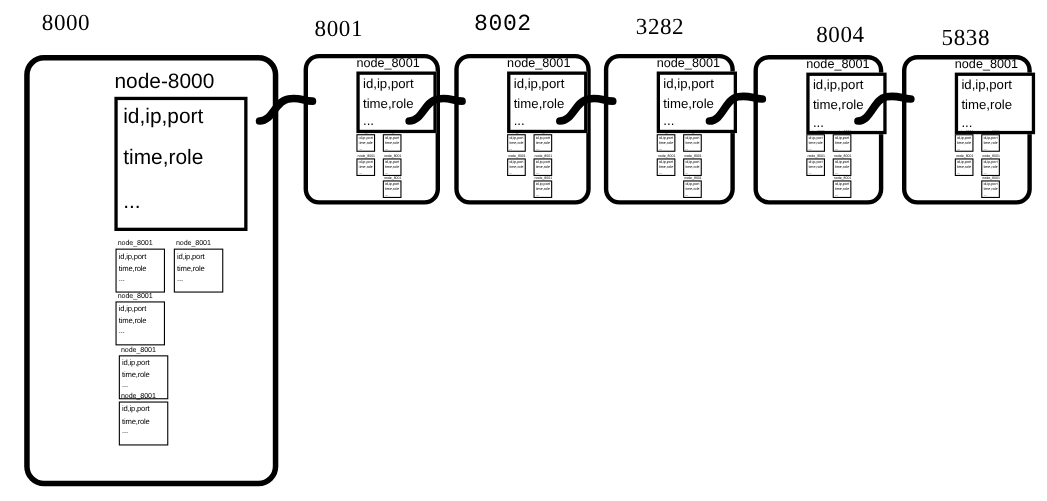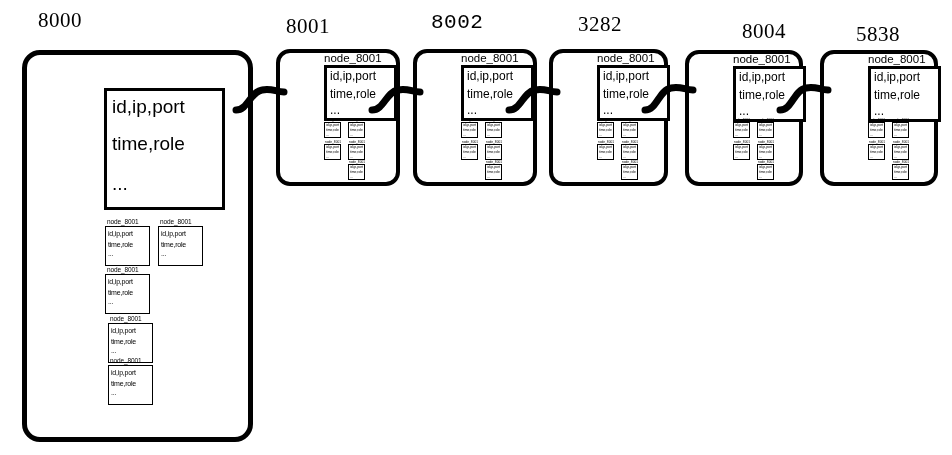--- a/index.html
+++ b/index.html
@@ -141,20 +141,21 @@
 <body>
 
 <div id="canvas">
     <div class="port-label" style="left: 38px; top: 8px;">8000</div>
     <div class="port-label" style="left: 286px; top: 14px;">8001</div>
     <div class="port-label" style="left: 431px; top: 11px; font-family: Liberation Mono, monospace;">8002</div>
     <div class="port-label" style="left: 578px; top: 12px;">3282</div>
     <div class="port-label" style="left: 717px; top: 19px; margin-left: 25px;">8004</div>
     <div class="port-label" style="left: 856px; top: 22px;">5838</div>
     <div class="node-container big" style="left: 22px; top: 50px; width: 231px; height: 392px;"></div>
+    <div class="record-title" style="left: 104px; top: 64px; font-size: 19px;">node-8000</div>
     <div class="record-box" style="left: 104px; top: 88px; width: 121px; height: 122px; border-width: 3px; padding: 2px 5px;">
       <div class="line" style="font-size: 19px; line-height: 27px; margin-top: 0px;">id,ip,port</div>
       <div class="line" style="font-size: 19px; line-height: 27px; margin-top: 10px;">time,role</div>
       <div class="line" style="font-size: 19px; line-height: 14px; margin-top: 20px;">...</div>
     </div>
     <div class="micro" style="left: 105px; top: 218px;">
       <div class="mtitle">node_8001</div>
       <div class="mbox">
         <div class="ml">id,ip,port</div>
         <div class="ml">time,role</div>

